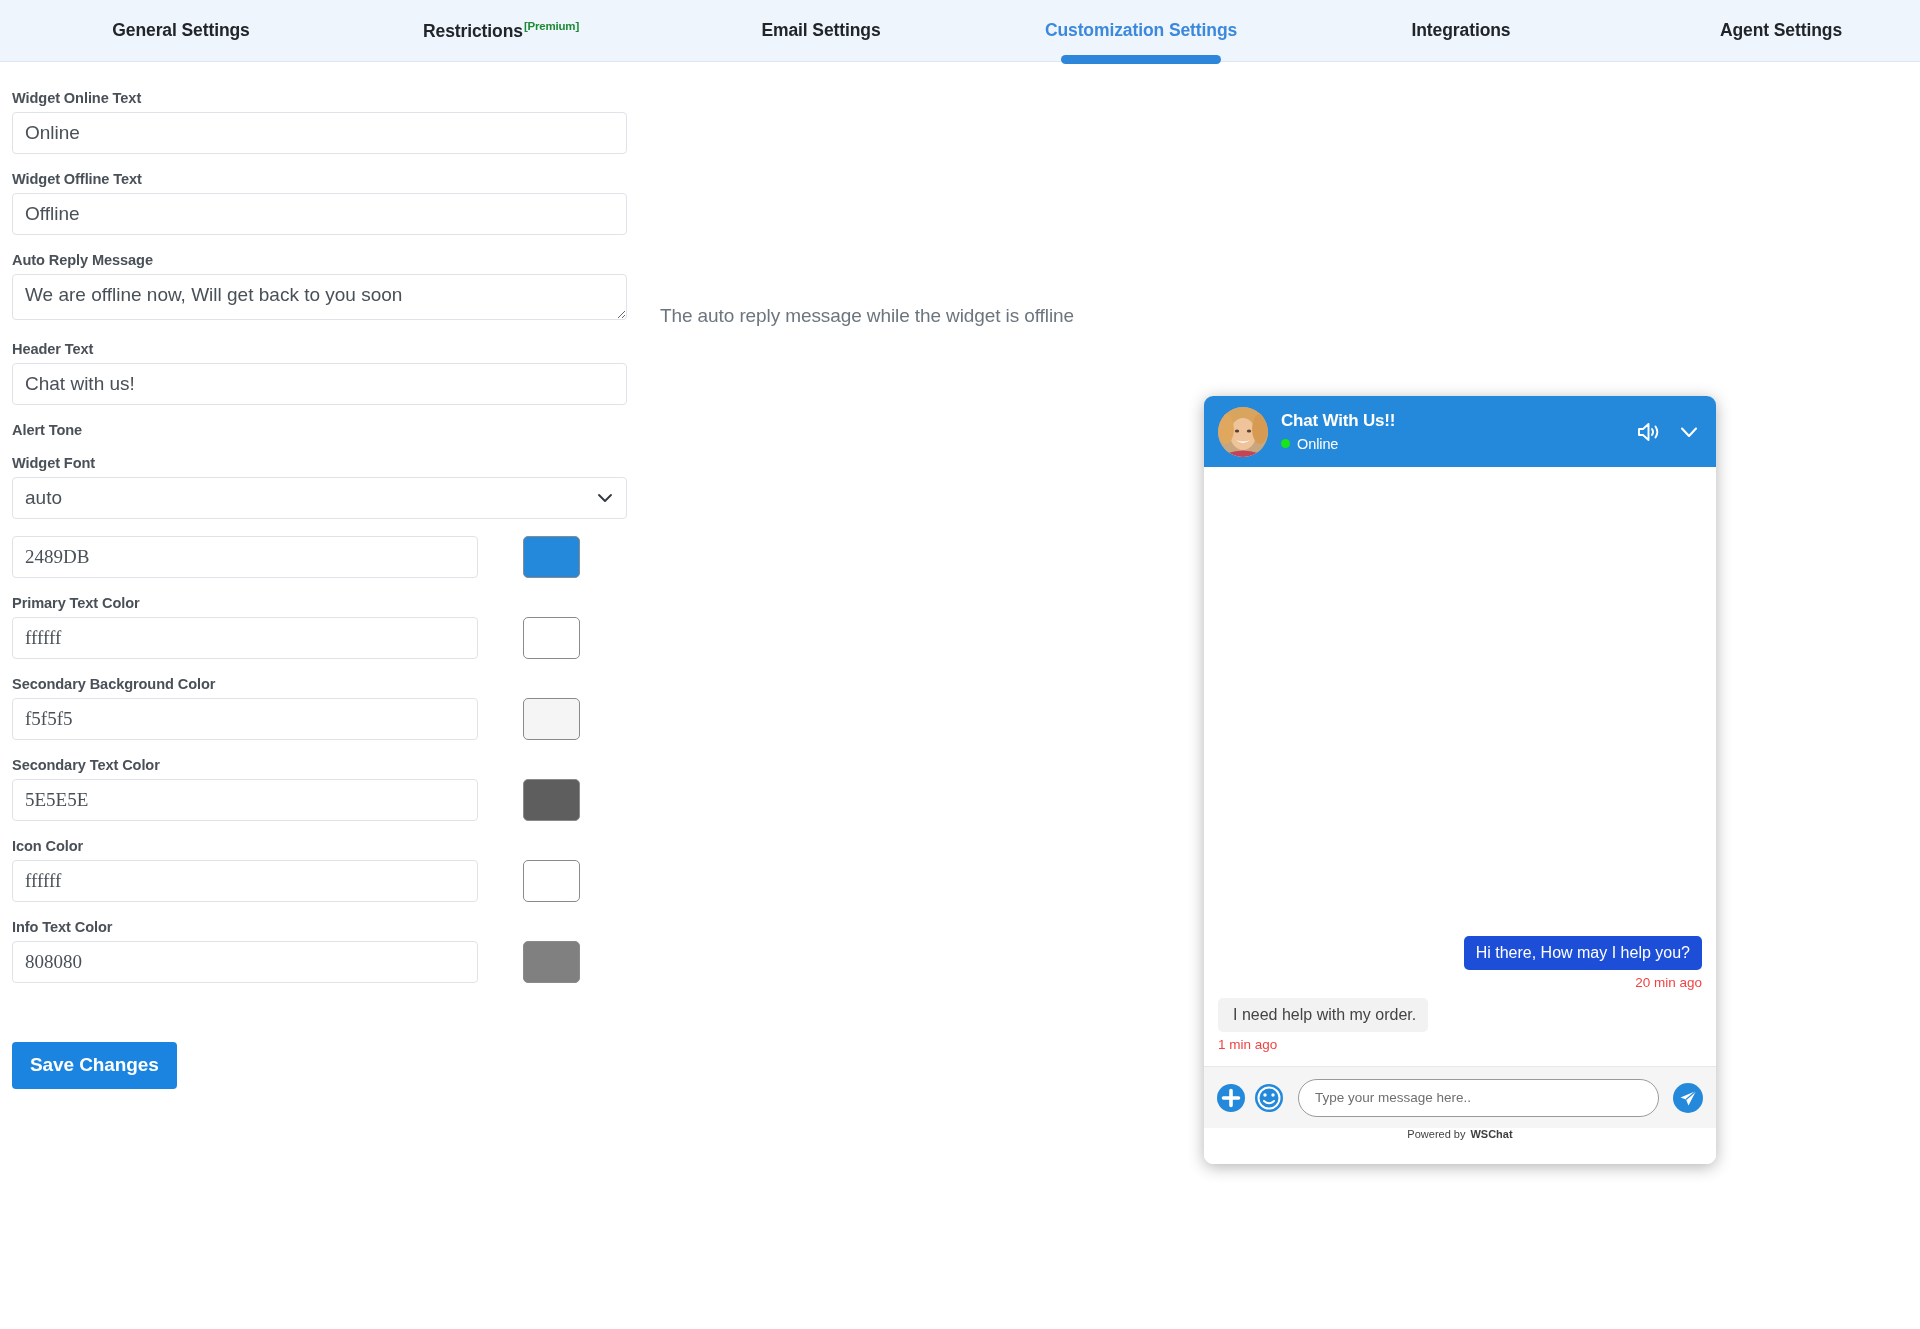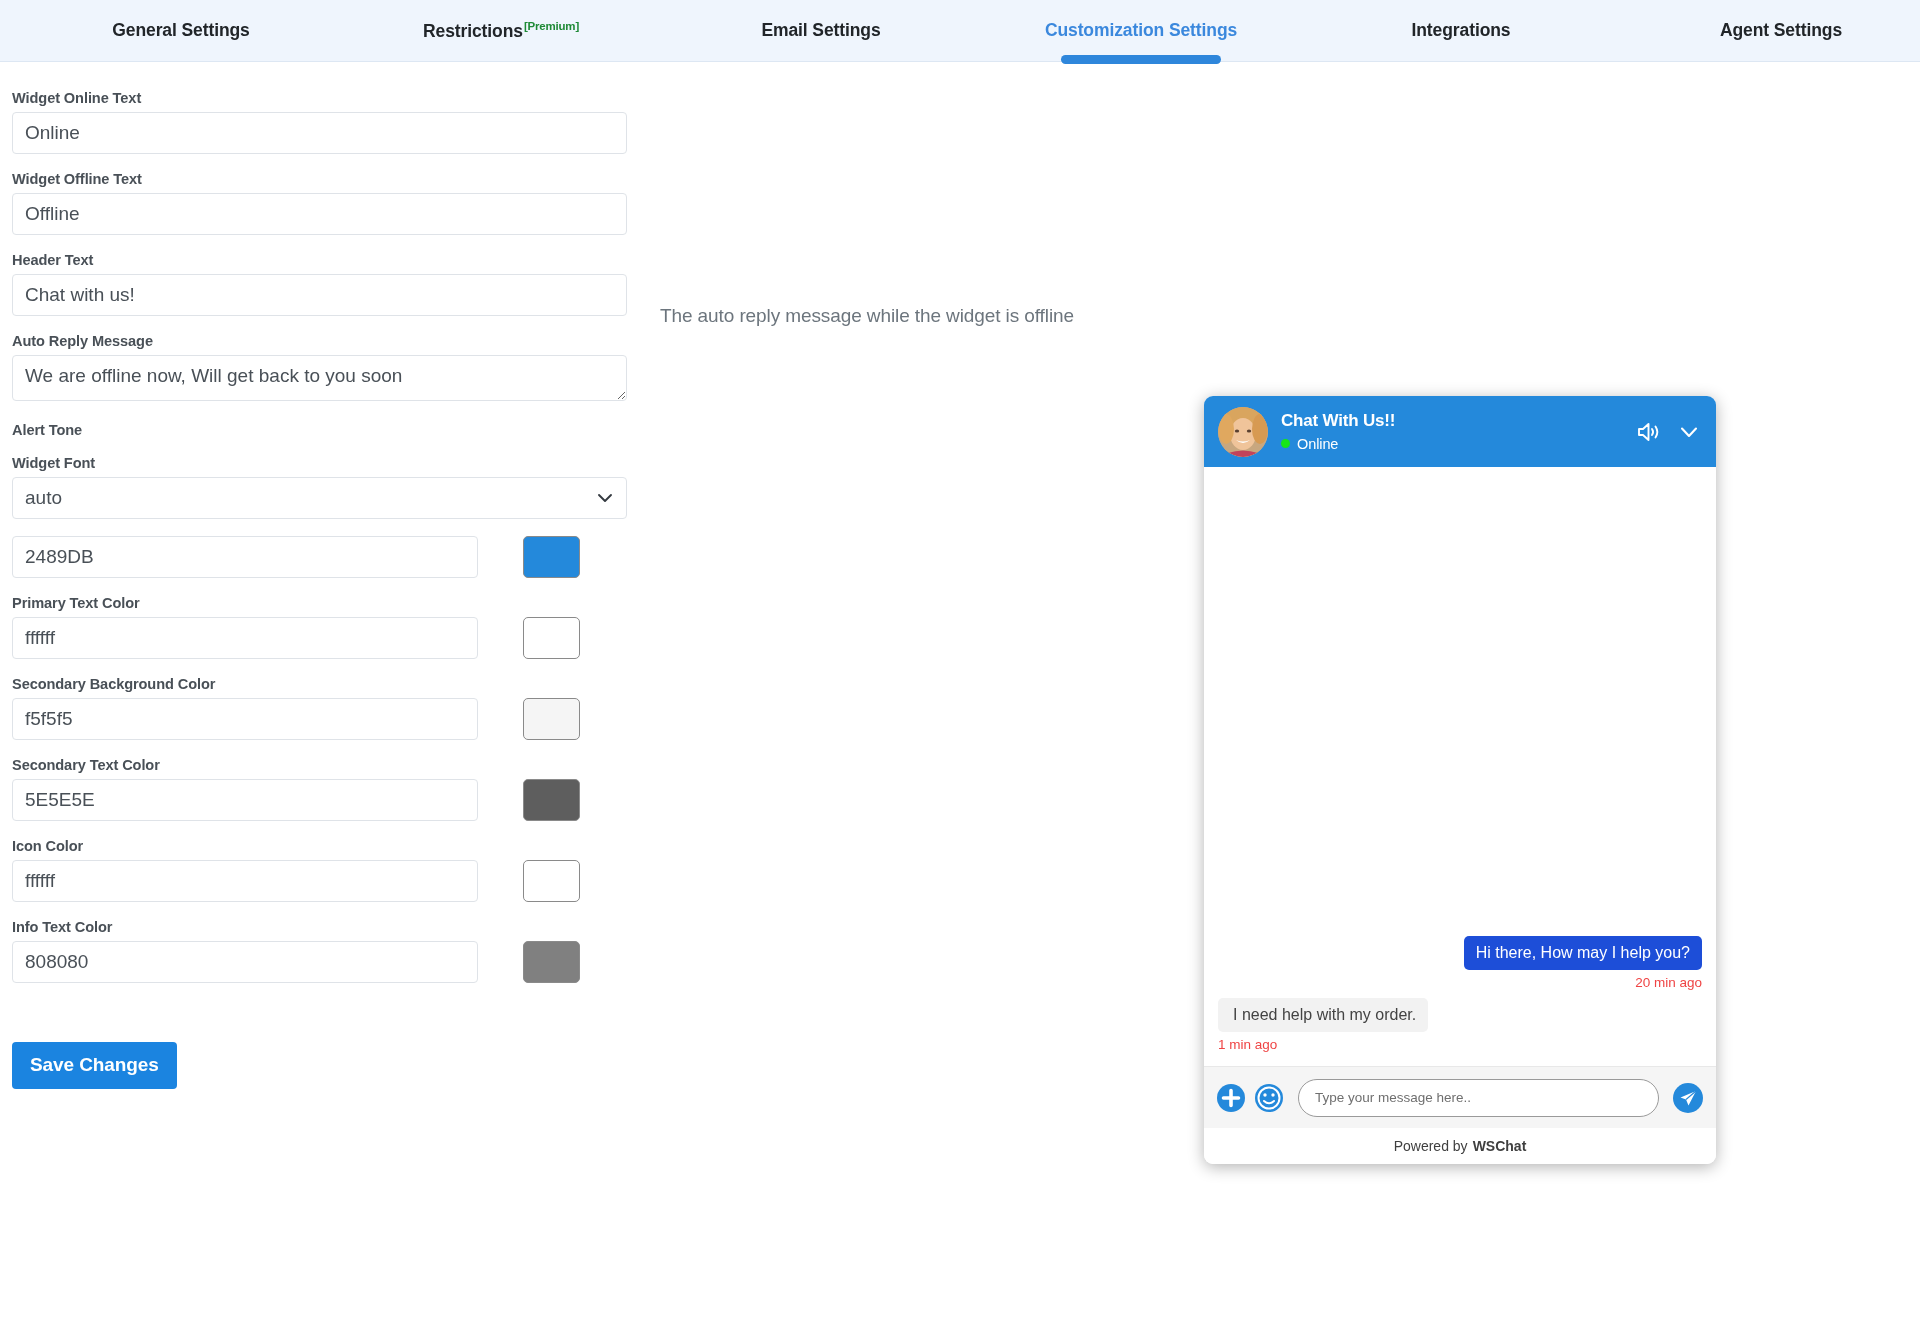--- a/index.html
+++ b/index.html
@@ -108,21 +108,21 @@
   .chev {
     position: absolute; right: 14px; top: 50%;
     transform: translateY(-50%);
     width: 16px; height: 16px;
     pointer-events: none;
   }
   .chev svg { display: block; }
 
   
   .color-row { display: flex; align-items: center; gap: 0; }
-  .color-row .txt-input { width: 466px; }
+  .color-row .txt-input { width: 466px; font-family: Liberation Serif, serif; }
   .swatch {
     width: 57px; height: 42px;
     margin-left: 45px;
     border-radius: 5px;
     border: 1px solid #8a8a8a;
   }
 
   .save-btn {
     margin-top: 42px;
     background: #1b84e0;
@@ -243,22 +243,22 @@
     padding: 0 16px;
     font-family: "Liberation Sans", sans-serif;
     outline: none;
     margin: 0 5px 0 6px;
   }
   .msg-input::placeholder { color: #6f6f6f; }
   .w-powered {
     flex: 0 0 auto;
     background: #ffffff;
     height: 36px;
-    display: flex; align-items: center; justify-content: center;
-    font-size: 14px;
+    display: flex; align-items: flex-start; justify-content: center;
+    font-size: 11px;
     color: #3f3f3f;
   }
   .w-powered .brand { font-weight: bold; margin-left: 5px; }
 </style>
 </head>
 <body>
 
 <div class="tabbar">
   <div class="tabbar-inner">
     <div class="tab">
@@ -291,27 +291,27 @@
     <label class="field-label">Widget Online Text</label>
     <input class="txt-input" type="text" value="Online" style="">
   </div>
 
   <div class="field">
     <label class="field-label">Widget Offline Text</label>
     <input class="txt-input" type="text" value="Offline" style="">
   </div>
 
   <div class="field">
+    <label class="field-label">Auto Reply Message</label>
+    <textarea class="txt-area" style="">We are offline now, Will get back to you soon</textarea>
+  </div>
+
+  <div class="field">
     <label class="field-label">Header Text</label>
     <input class="txt-input" type="text" value="Chat with us!" style="">
-  </div>
-
-  <div class="field">
-    <label class="field-label">Auto Reply Message</label>
-    <textarea class="txt-area" style="">We are offline now, Will get back to you soon</textarea>
   </div>
 
   <div class="field">
     <label class="field-label">Alert Tone</label>
   </div>
 
   <div class="field">
     <label class="field-label">Widget Font</label>
     <div class="select-wrap">
       <input class="sel-input" type="text" readonly="" value="auto" style="">

